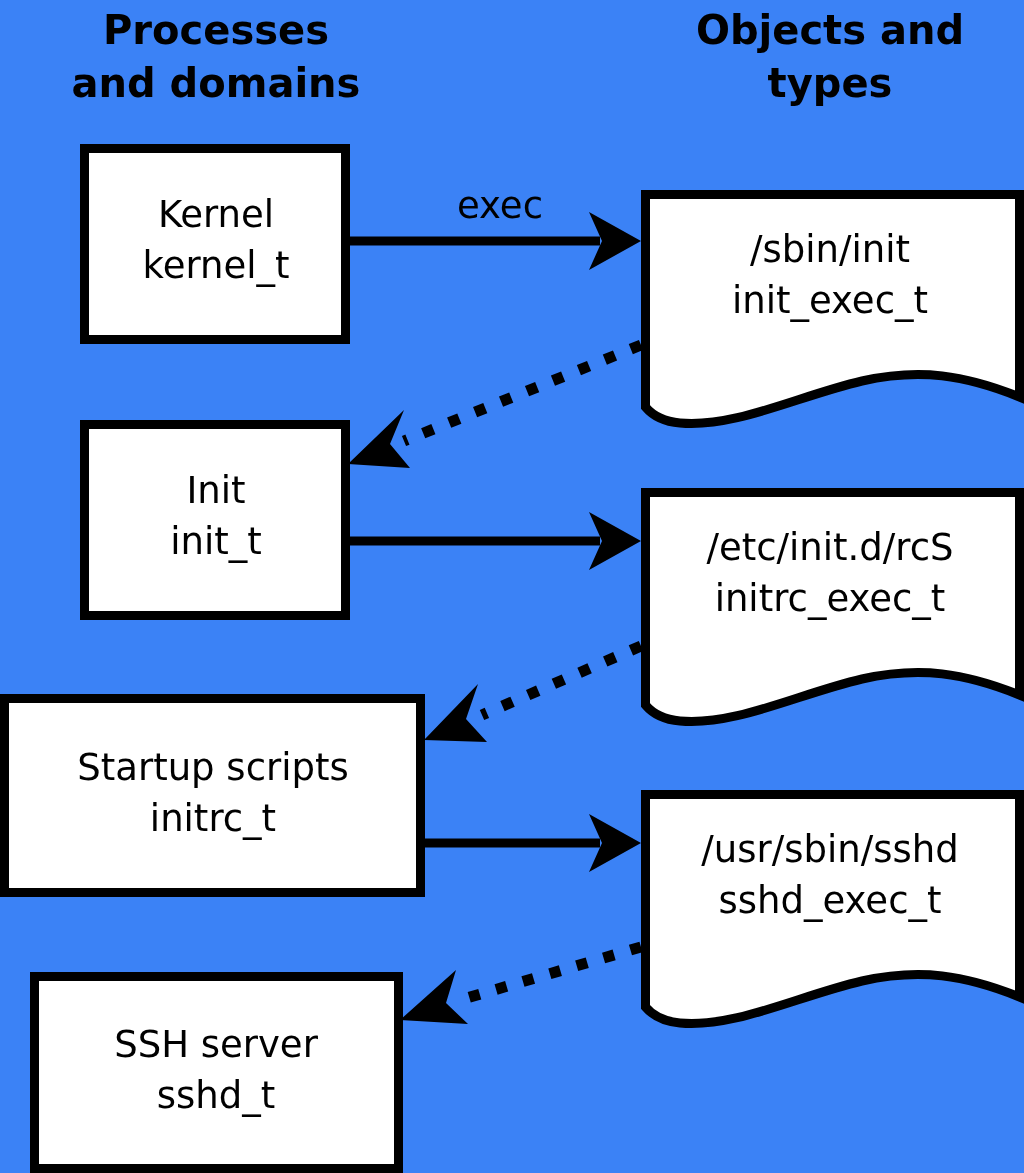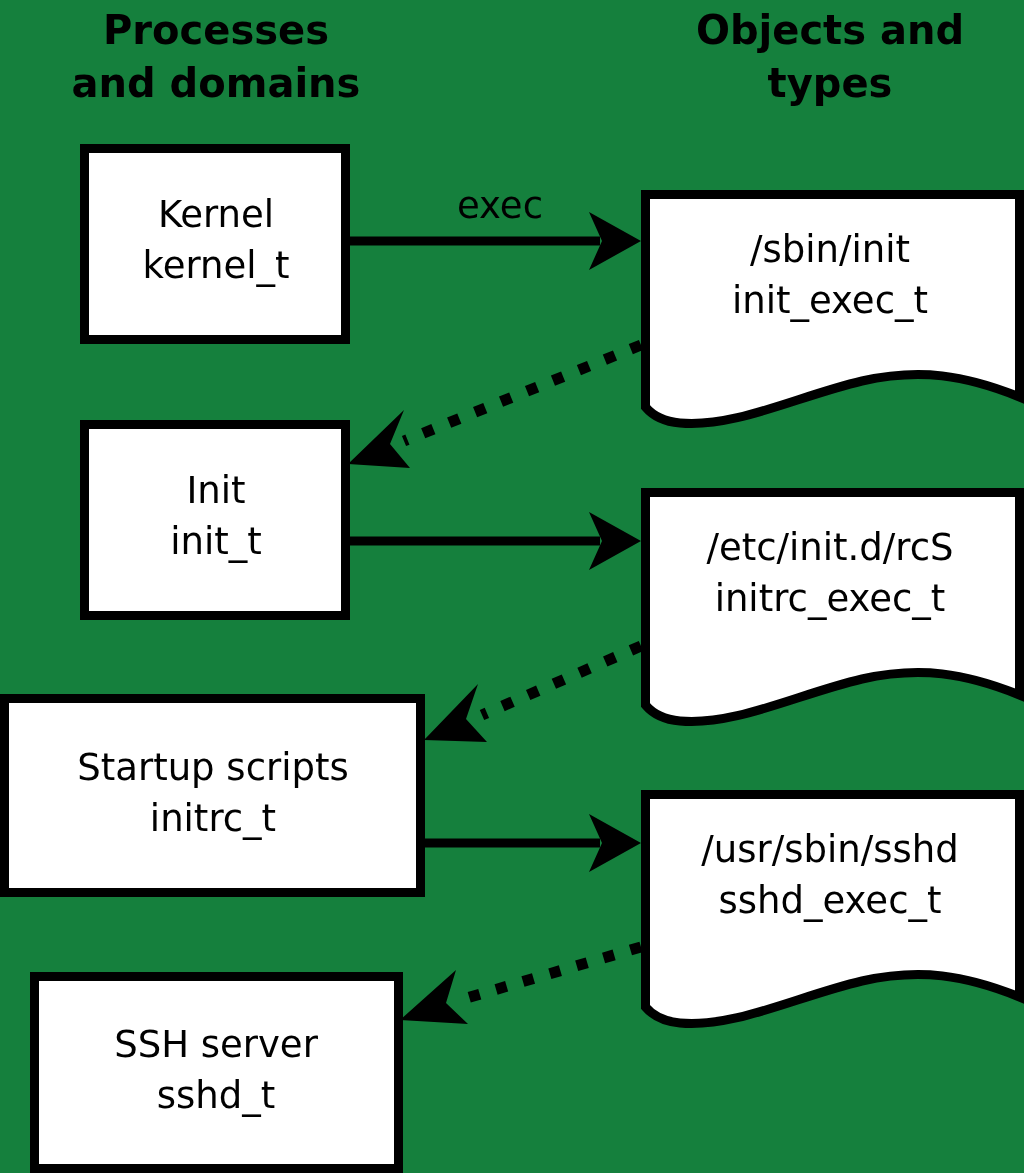--- a/index.html
+++ b/index.html
@@ -8,21 +8,21 @@
     padding: 0;
     background: #ffffff;
   }
   body {
     font-family: "DejaVu Sans", sans-serif;
   }
   #diagram-root {
     position: relative;
     width: 1024px;
     height: 1173px;
-    background: #15803d;
+    background: #3b82f6;
     overflow: hidden;
   }
   #diagram-svg {
     position: absolute;
     top: 0;
     left: 0;
     width: 1024px;
     height: 1173px;
     display: block;
   }

